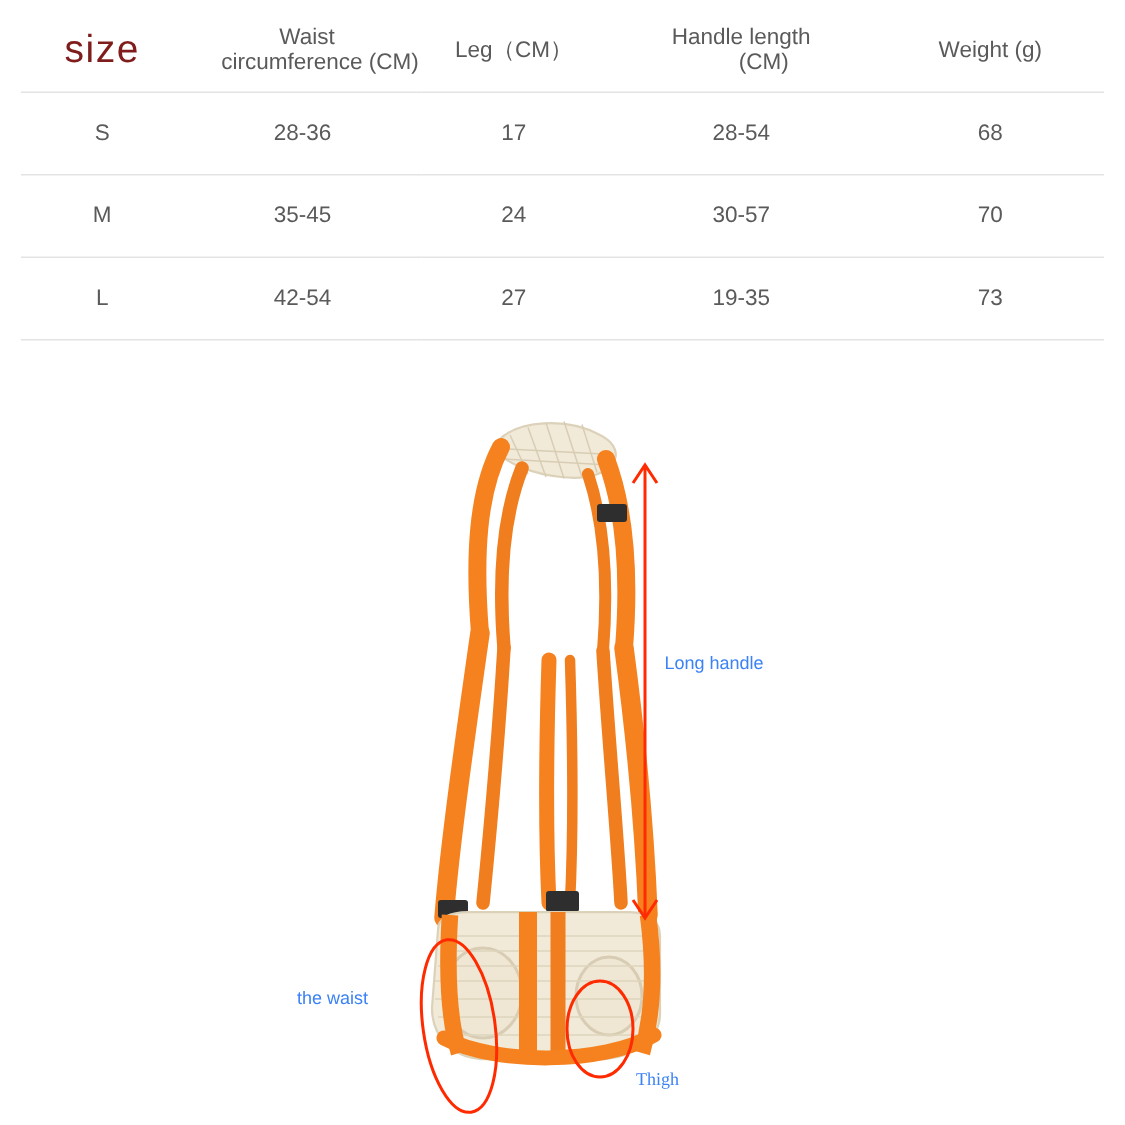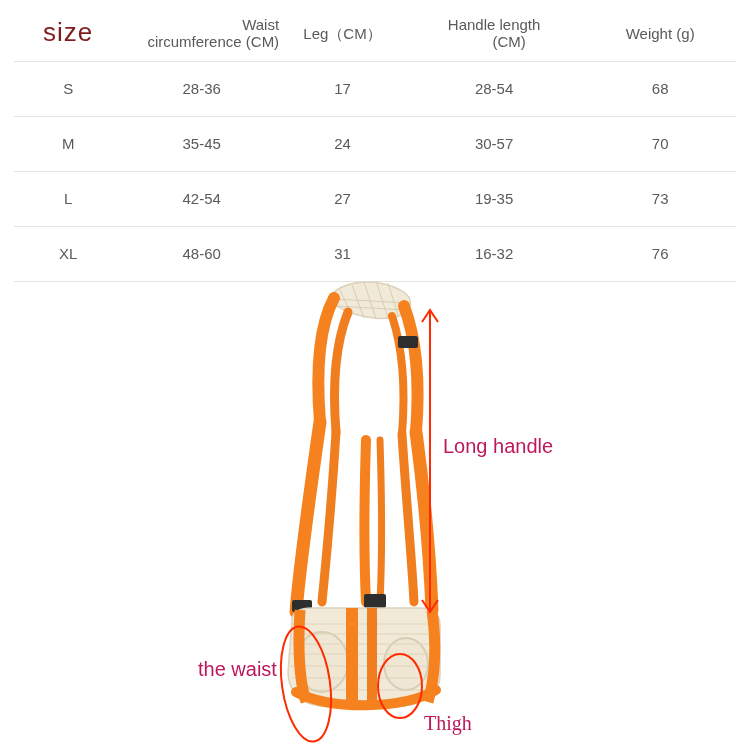--- a/index.html
+++ b/index.html
@@ -48,21 +48,21 @@
   }
   .size-table tbody tr:last-child td {
     border-bottom: 1px solid #e3e3e3;
   }
   .col-size   { width: 15%; }
   .col-waist  { width: 22%; }
   .col-leg    { width: 17%; }
   .col-handle { width: 25%; }
   .col-weight { width: 21%; }
 
-  .head-waist-l1 { display: block; text-align: right; padding-left: 6px; }
+  .head-waist-l1 { display: block; text-align: center; padding-left: 6px; }
   .head-waist-l2 { display: block; text-align: right; padding-left: 6px; margin-left: 16px; }
   .head-handle-l1 { display: block; }
   .head-handle-l2 { display: block; text-align: center; padding-left: 30px; }
 
   
   .product-area {
     position: absolute;
     left: 0;
     top: 272px;
     width: 750px;
@@ -70,22 +70,22 @@
   }
 
   .harness-svg {
     position: absolute;
     left: 0;
     top: 0;
   }
 
   .label {
     position: absolute;
-    font-size: 20px;
-    color: #be185d;
+    font-size: 12px;
+    color: #3b82f6;
     white-space: nowrap;
   }
   .label-long-handle { left: 443px; top: 163px; }
   .label-waist       { left: 198px; top: 386px; }
   .label-thigh       { left: 424px; top: 440px; font-family: Liberation Serif, serif; }
 </style>
 </head>
 <body>
 
 <table class="size-table">
@@ -119,27 +119,20 @@
       <td>30-57</td>
       <td>70</td>
     </tr>
     <tr>
       <td>L</td>
       <td>42-54</td>
       <td>27</td>
       <td>19-35</td>
       <td>73</td>
     </tr>
-    <tr>
-      <td>XL</td>
-      <td>48-60</td>
-      <td>31</td>
-      <td>16-32</td>
-      <td>76</td>
-    </tr>
   </tbody>
 </table>
 
 <div class="product-area">
 
   <svg class="harness-svg" width="750" height="478" viewBox="0 0 750 478">
 
     <g>
       <path d="M332 22 C345 8 378 6 400 18 C408 22 412 28 410 34 C406 44 392 48 374 46
                C356 44 340 38 332 30 Z" fill="#F2EAD8" stroke="#DCD2BA" stroke-width="1.5"></path>

